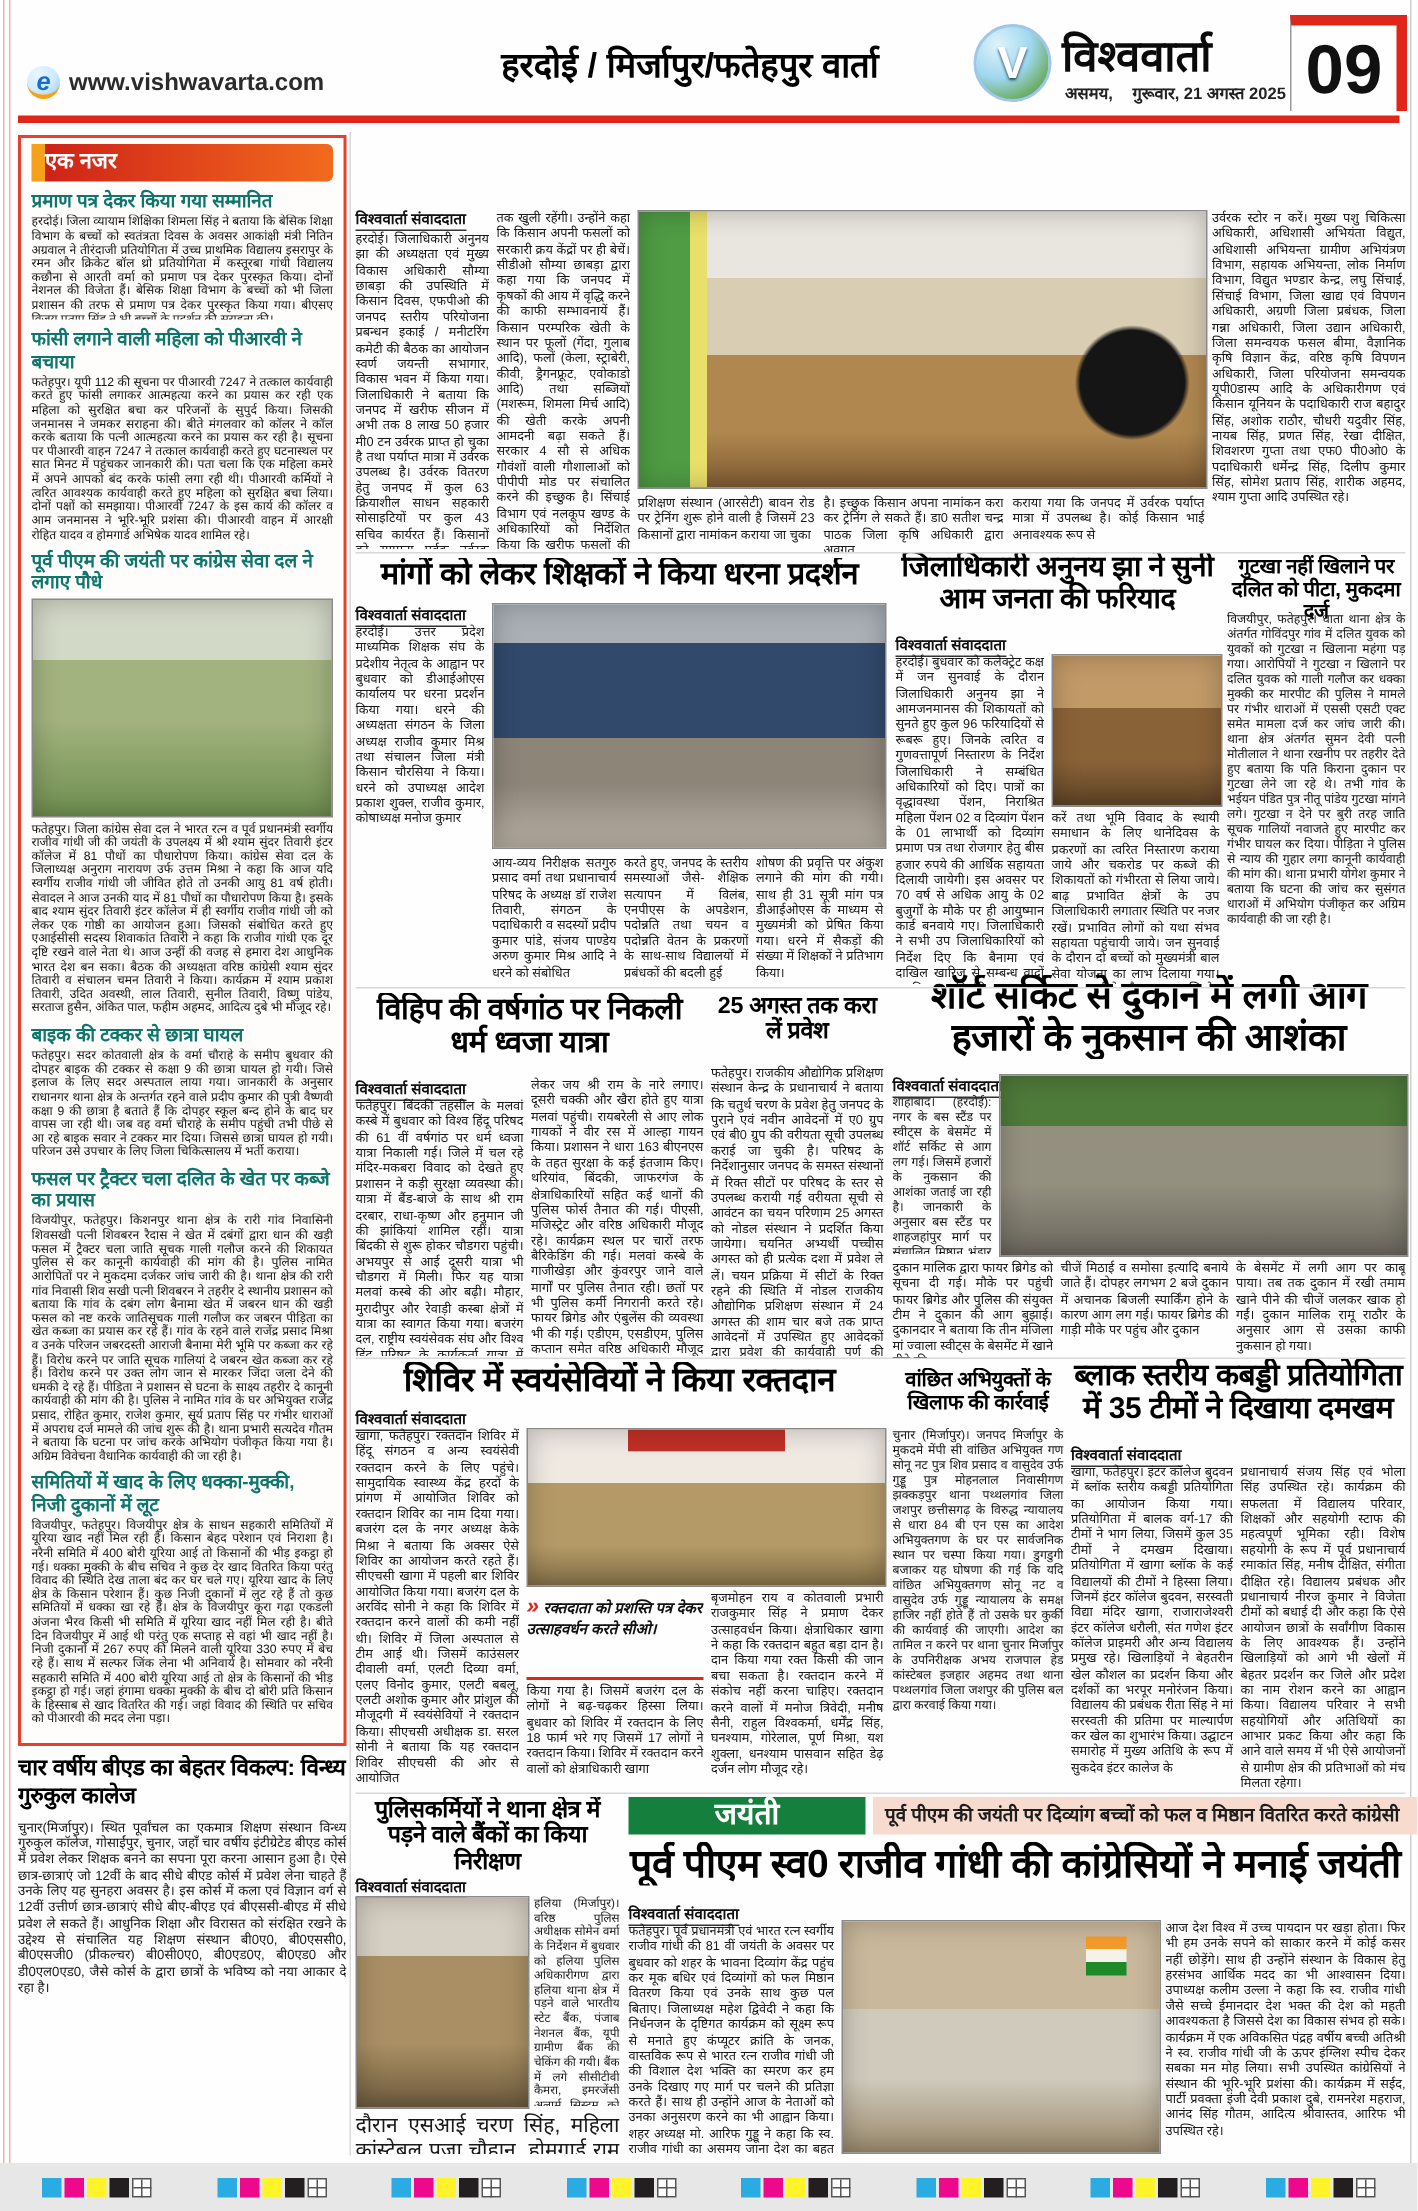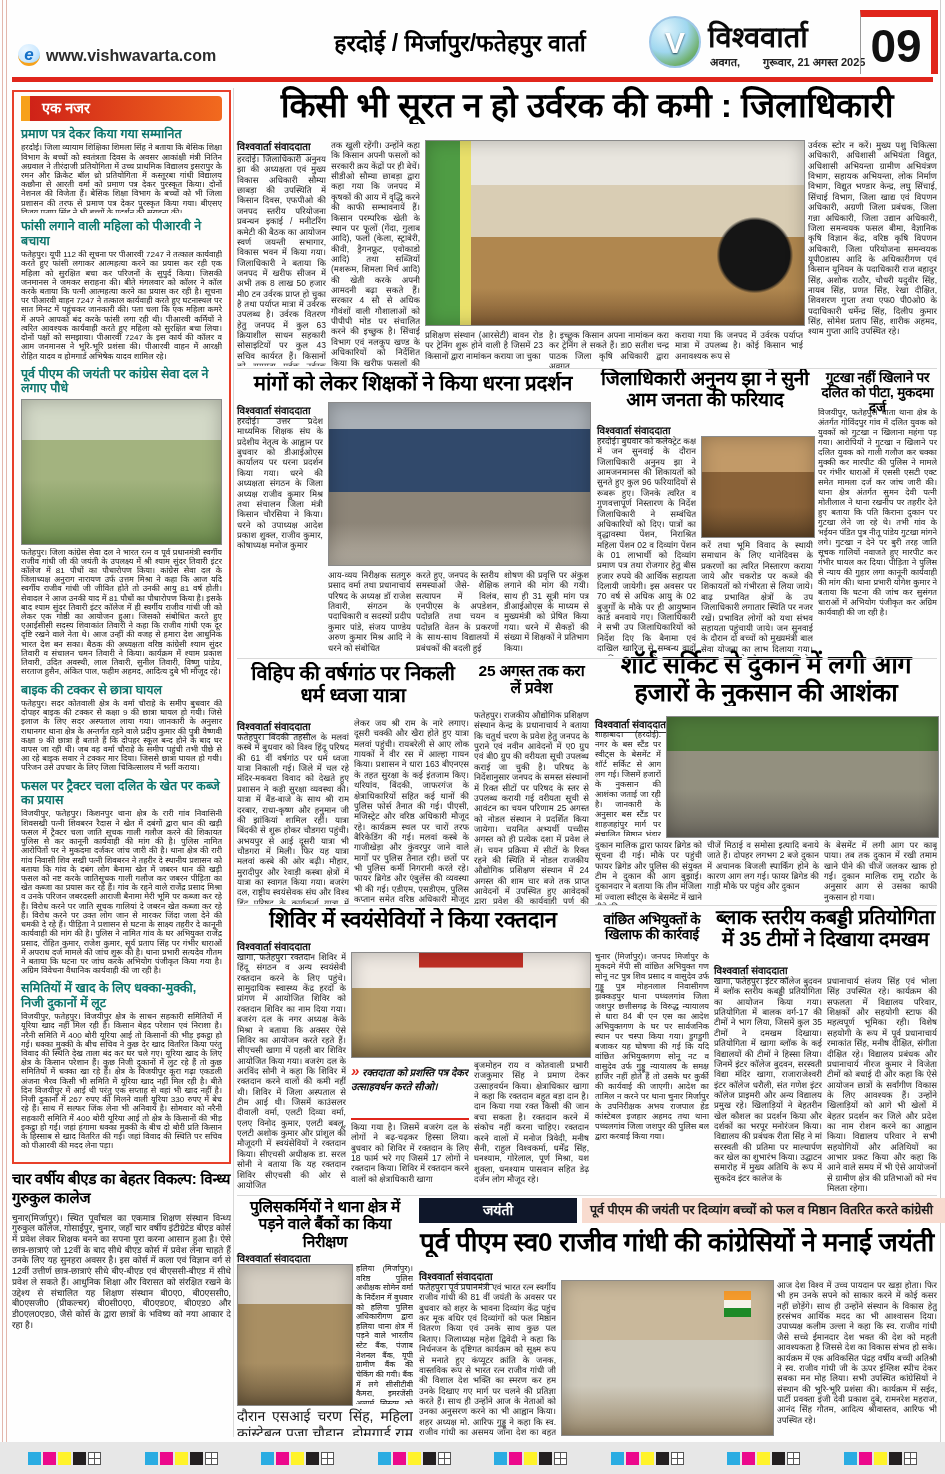--- a/index.html
+++ b/index.html
@@ -25,28 +25,28 @@
   .brand{font-size:29px;font-weight:700;color:#0a0a0a;}
   .dateline{font-size:11px;font-weight:700;color:#222;}
   .pagebox{border-top:7px solid #e0251b;border-right:7px solid #e0251b;border-left:1px solid #9a9a9a;
            box-sizing:border-box;text-align:center;font-size:46px;font-weight:700;color:#111;line-height:58px;}
   .redrule{background:#e0251b;}
   
   #sidebar{border:2px solid #e8402a;box-sizing:border-box;padding:4px 7px;overflow:hidden;background:#fffdfb;}
   .eknajar{display:flex;height:25px;margin-bottom:2px;}
   .eknajar .tab{width:9px;background:#f7a11b;}
   .eknajar .bar{flex:1;background:linear-gradient(90deg,#cf2218,#f26a1e);color:#fff;font-weight:700;font-size:14.5px;
-                line-height:25px;padding-left:12px;border-radius:0 4px 4px 0;}
+                line-height:25px;padding-left:0;border-radius:0 4px 4px 0;}
   .brief-h{font-size:12.5px;font-weight:700;line-height:1.15;color:#0f766e;margin:6px 0 2px;}
   .brief-b{font-size:8.1px;line-height:1.14;text-align:justify;overflow:hidden;}
   .side-photo{width:100%;height:146px;margin:3px 0;box-sizing:border-box;}
   
   .cap-marker{color:#e0251b;font-weight:700;font-size:15px;margin-right:3px;}
   .photo-cap{font-size:10px;font-weight:700;line-height:1.25;color:#111;border-bottom:2px solid #e0251b;padding-bottom:4px;overflow:hidden;font-style:italic;}
-  .badge{background:#0f172a;color:#fff;font-weight:700;font-size:14px;text-align:center;line-height:25px;}
+  .badge{background:#15803d;color:#fff;font-weight:700;font-size:20px;text-align:center;line-height:25px;}
   .capbar{background:#f8dbcf;color:#1d1d1d;font-weight:700;font-size:12.5px;line-height:25px;padding-left:8px;overflow:hidden;white-space:nowrap;}
   
   #printbar{background:#e7e7e7;display:flex;align-items:center;justify-content:space-between;padding:0 28px;box-sizing:border-box;}
   .grp{display:flex;gap:2px;}
   .sw{width:13px;height:13px;display:inline-block;}
   .sw.c{background:#2aace2;} .sw.m{background:#ec098c;} .sw.y{background:#fff32a;} .sw.k{background:#231f20;}
   .sw.reg{background:linear-gradient(#555,#555) center/13px 1px no-repeat,linear-gradient(#555,#555) center/1px 13px no-repeat,#fff;
           border:1px solid #555;box-sizing:border-box;}
   
   .ph-meeting{background:
@@ -73,22 +73,22 @@
   <div class="abs" style="left:2px;top:0;width:1px;height:1474px;background:#e3b7ad;"></div>
   <div class="abs" style="left:6px;top:0;width:1px;height:1474px;background:#e3b7ad;"></div>
   <div class="abs" style="left:940px;top:0;width:1px;height:1474px;background:#cfcfcf;"></div>
 
   <div class="abs site-icon" style="left:18px;top:44px;">e</div>
   <div class="abs website" style="left:46px;top:47px;">www.vishwavarta.com</div>
   <div class="abs edition" style="left:270px;top:26px;width:380px;">हरदोई / मिर्जापुर/फतेहपुर वार्ता</div>
   <div class="abs logo-globe" style="left:649px;top:16px;">V</div>
   <div class="abs brand" style="left:708px;top:16px;">विश्ववार्ता</div>
   <div class="abs dateline" style="left:710px;top:54px;">
-    <span>अवगत,</span>
-    <span style="margin-left:20px;">गुरूवार, 21 अगस्त 2025</span>
+    <span>असमय,</span>
+    <span style="margin-left:10px;">गुरूवार, 21 अगस्त 2025</span>
   </div>
   <div class="abs pagebox" style="left:860px;top:10px;width:78px;height:64px;">
     <span>09</span>
   </div>
   <div class="abs redrule" style="left:12px;top:77px;width:921px;height:5px;"></div>
 
   <div id="sidebar" class="abs" style="left:12px;top:90px;width:219px;height:1074px;">
     <div class="eknajar">
       <div class="tab"></div>
       <div class="bar">एक नजर</div>
@@ -118,21 +118,20 @@
       <div class="brief-h">समितियों में खाद के लिए धक्का-मुक्की, निजी दुकानों में लूट</div>
       <div class="brief-b" style="max-height:150px;">विजयीपुर, फतेहपुर। विजयीपुर क्षेत्र के साधन सहकारी समितियों में यूरिया खाद नहीं मिल रही है। किसान बेहद परेशान एवं निराशा है। नरैनी समिति में 400 बोरी यूरिया आई तो किसानों की भीड़ इकट्ठा हो गई। धक्का मुक्की के बीच सचिव ने कुछ देर खाद वितरित किया परंतु विवाद की स्थिति देख ताला बंद कर घर चले गए। यूरिया खाद के लिए क्षेत्र के किसान परेशान हैं। कुछ निजी दुकानों में लुट रहे हैं तो कुछ समितियों में धक्का खा रहे हैं। क्षेत्र के विजयीपुर कूरा गढ़ा एकडली अंजना भैरव किसी भी समिति में यूरिया खाद नहीं मिल रही है। बीते दिन विजयीपुर में आई थी परंतु एक सप्ताह से वहां भी खाद नहीं है। निजी दुकानों में 267 रुपए की मिलने वाली यूरिया 330 रुपए में बेच रहे हैं। साथ में सल्फर जिंक लेना भी अनिवार्य है। सोमवार को नरैनी सहकारी समिति में 400 बोरी यूरिया आई तो क्षेत्र के किसानों की भीड़ इकट्ठा हो गई। जहां हंगामा धक्का मुक्की के बीच दो बोरी प्रति किसान के हिस्साब से खाद वितरित की गई। जहां विवाद की स्थिति पर सचिव को पीआरवी की मदद लेना पड़ा।</div>
     </div>
   </div>
 
   <div class="abs" style="left:12px;top:1170px;width:219px;height:266px;overflow:hidden;">
     <div class="hl hl-left" style="font-size:15px;line-height:1.25;">चार वर्षीय बीएड का बेहतर विकल्प: विन्ध्य गुरुकुल कालेज</div>
     <div class="bt" style="margin-top:5px;font-size:8.8px;">चुनार(मिर्जापुर)। स्थित पूर्वांचल का एकमात्र शिक्षण संस्थान विन्ध्य गुरुकुल कॉलेज, गोसाईंपुर, चुनार, जहाँ चार वर्षीय इंटीग्रेटेड बीएड कोर्स में प्रवेश लेकर शिक्षक बनने का सपना पूरा करना आसान हुआ है। ऐसे छात्र-छात्राएं जो 12वीं के बाद सीधे बीएड कोर्स में प्रवेश लेना चाहते हैं उनके लिए यह सुनहरा अवसर है। इस कोर्स में कला एवं विज्ञान वर्ग से 12वीं उत्तीर्ण छात्र-छात्राएं सीधे बीए-बीएड एवं बीएससी-बीएड में सीधे प्रवेश ले सकते हैं। आधुनिक शिक्षा और विरासत को संरक्षित रखने के उद्देश्य से संचालित यह शिक्षण संस्थान बी0ए0, बी0एससी0, बी0एसजी0 (प्रीकल्चर) बी0सी0ए0, बी0एड0ए, बी0एड0 और डी0एल0एड0, जैसे कोर्स के द्वारा छात्रों के भविष्य को नया आकार दे रहा है।</div>
   </div>
 
-  <div class="abs hl" style="left:237px;top:86px;width:700px;font-size:34px;">किसी भी सूरत न हो उर्वरक की कमी : जिलाधिकारी</div>
   <div class="abs" style="left:237px;top:136px;"><span class="byline">विश्ववार्ता संवाददाता</span></div>
   <div class="abs bt" style="left:237px;top:154px;width:89px;height:212px;">हरदोई। जिलाधिकारी अनुनय झा की अध्यक्षता एवं मुख्य विकास अधिकारी सौम्या छाबड़ा की उपस्थिति में किसान दिवस, एफपीओ की जनपद स्तरीय परियोजना प्रबन्धन इकाई / मनीटरिंग कमेटी की बैठक का आयोजन स्वर्ण जयन्ती सभागार, विकास भवन में किया गया। जिलाधिकारी ने बताया कि जनपद में खरीफ सीजन में अभी तक 8 लाख 50 हजार मी0 टन उर्वरक प्राप्त हो चुका है तथा पर्याप्त मात्रा में उर्वरक उपलब्ध है। उर्वरक वितरण हेतु जनपद में कुल 63 क्रियाशील साधन सहकारी सोसाइटियों पर कुल 43 सचिव कार्यरत हैं। किसानों को सुगमता पूर्वक उर्वरक उपलब्ध कराने हेतु एक सहकारी सोसाइटी पर एक सचिव के साथ कृषि विभाग का एक प्राविधिक सहायक ग्रुप-सी तथा दो फल्दारों की व्यवस्था की गई है। अग्रिम आदेशों तक यह समिति प्रातः 8 बजे से शाम 6 बजे</div>
   <div class="abs bt" style="left:331px;top:140px;width:89px;height:226px;">तक खुली रहेंगी। उन्होंने कहा कि किसान अपनी फसलों को सरकारी क्रय केंद्रों पर ही बेचें। सीडीओ सौम्या छाबड़ा द्वारा कहा गया कि जनपद में कृषकों की आय में वृद्धि करने की काफी सम्भावनायें हैं। किसान परम्परिक खेती के स्थान पर फूलों (गेंदा, गुलाब आदि), फलों (केला, स्ट्राबेरी, कीवी, ड्रैगनफ्रूट, एवोकाडो आदि) तथा सब्जियों (मशरूम, शिमला मिर्च आदि) की खेती करके अपनी आमदनी बढ़ा सकते हैं। सरकार 4 सौ से अधिक गौवंशों वाली गौशालाओं को पीपीपी मोड पर संचालित करने की इच्छुक है। सिंचाई विभाग एवं नलकूप खण्ड के अधिकारियों को निर्देशित किया कि खरीफ फसलों की सिंचाई हेतु नहरों, कुलाबों और नालों में पर्याप्त पानी दिया जाये। यह भी अवगत कराया गया कि जनपद में स्ट्राबेरी की खेती हेतु ग्रामीण स्वरोजगार</div>
   <div class="abs photo ph-meeting" style="left:425px;top:140px;width:378px;height:184px;"></div>
   <div class="abs bt" style="left:425px;top:330px;width:118px;height:38px;">प्रशिक्षण संस्थान (आरसेटी) बावन रोड पर ट्रेनिंग शुरू होने वाली है जिसमें 23 किसानों द्वारा नामांकन कराया जा चुका</div>
   <div class="abs bt" style="left:549px;top:330px;width:120px;height:38px;">है। इच्छुक किसान अपना नामांकन करा कर ट्रेनिंग ले सकते हैं। डा0 सतीश चन्द्र पाठक जिला कृषि अधिकारी द्वारा अवगत</div>
   <div class="abs bt" style="left:675px;top:330px;width:128px;height:38px;">कराया गया कि जनपद में उर्वरक पर्याप्त मात्रा में उपलब्ध है। कोई किसान भाई अनावश्यक रूप से</div>
   <div class="abs bt" style="left:808px;top:140px;width:129px;height:228px;">उर्वरक स्टोर न करें। मुख्य पशु चिकित्सा अधिकारी, अधिशासी अभियंता विद्युत, अधिशासी अभियन्ता ग्रामीण अभियंत्रण विभाग, सहायक अभियन्ता, लोक निर्माण विभाग, विद्युत भण्डार केन्द्र, लघु सिंचाई, सिंचाई विभाग, जिला खाद्य एवं विपणन अधिकारी, अग्रणी जिला प्रबंधक, जिला गन्ना अधिकारी, जिला उद्यान अधिकारी, जिला समन्वयक फसल बीमा, वैज्ञानिक कृषि विज्ञान केंद्र, वरिष्ठ कृषि विपणन अधिकारी, जिला परियोजना समन्वयक यूपी0डास्प आदि के अधिकारीगण एवं किसान यूनियन के पदाधिकारी राज बहादुर सिंह, अशोक राठौर, चौधरी यदुवीर सिंह, नायब सिंह, प्रणत सिंह, रेखा दीक्षित, शिवशरण गुप्ता तथा एफ0 पी0ओ0 के पदाधिकारी धर्मेन्द्र सिंह, दिलीप कुमार सिंह, सोमेश प्रताप सिंह, शारीक अहमद, श्याम गुप्ता आदि उपस्थित रहे।</div>
 
   <div class="abs hl" style="left:237px;top:372px;width:352px;font-size:20.5px;">मांगों को लेकर शिक्षकों ने किया धरना प्रदर्शन</div>

